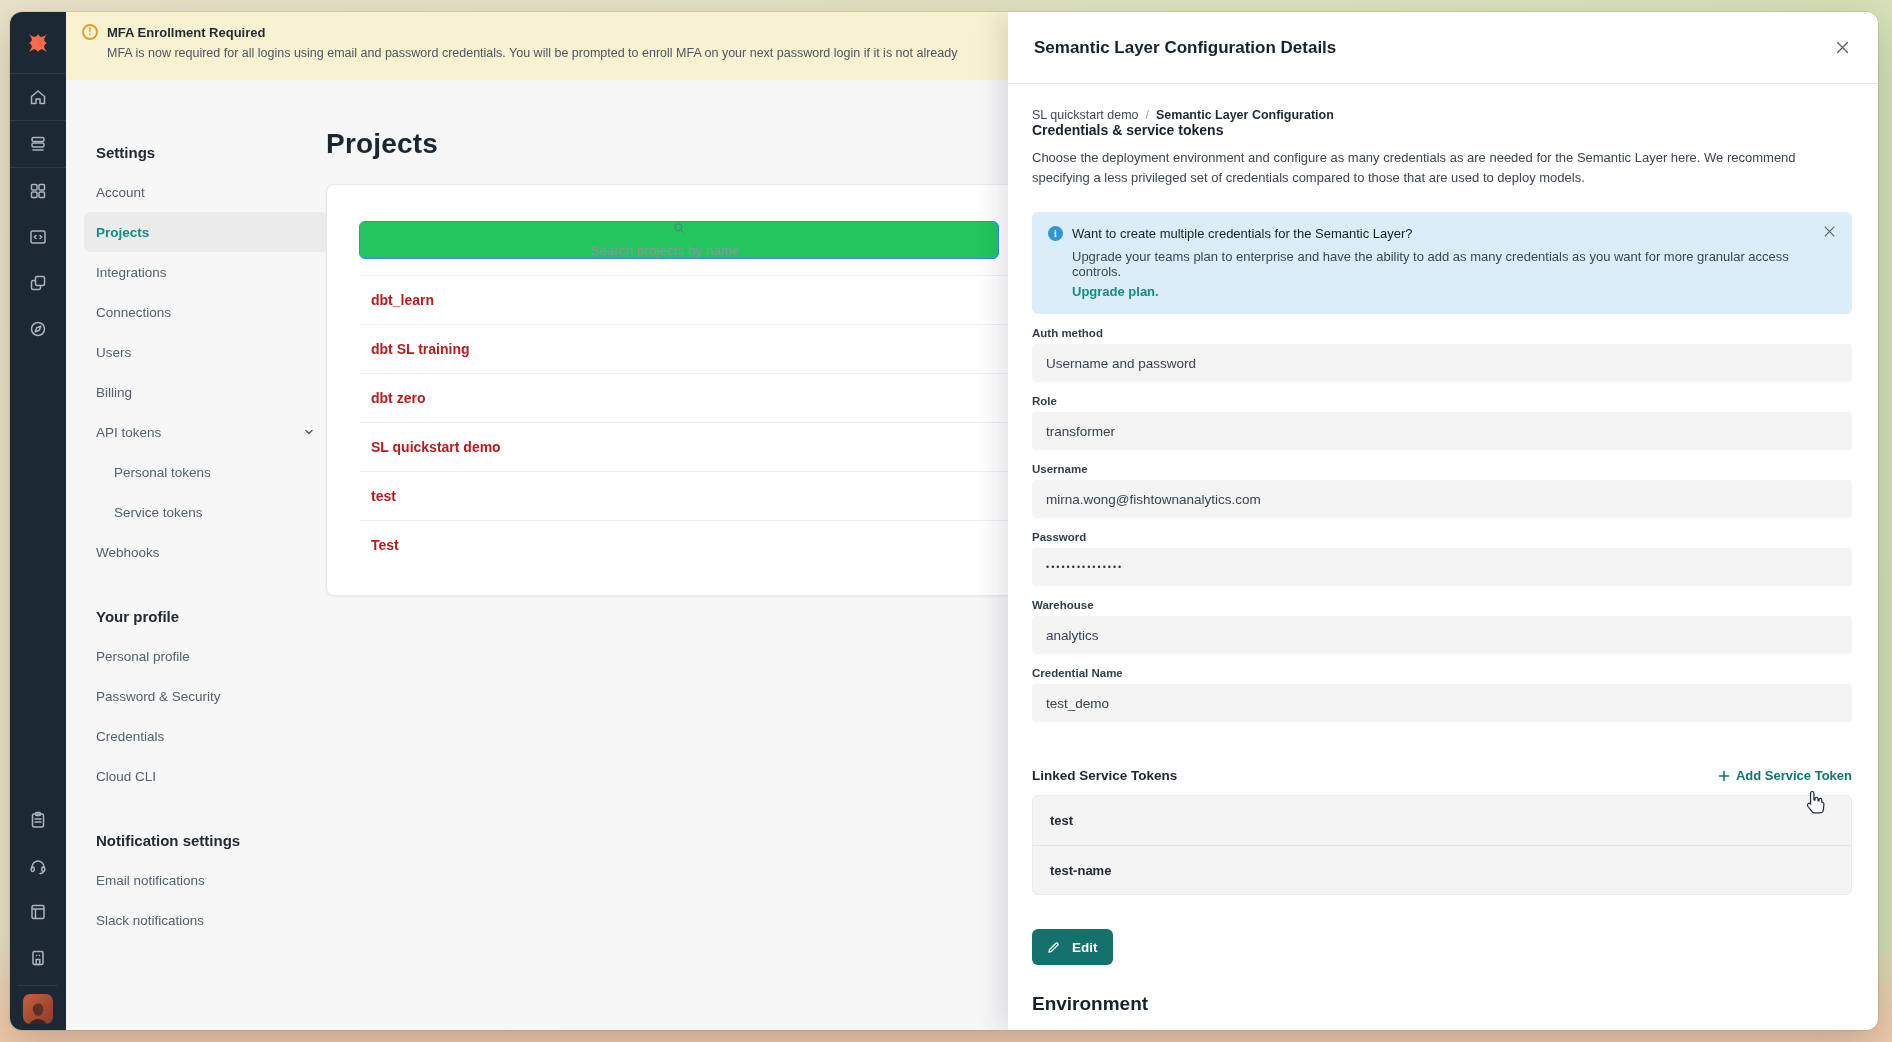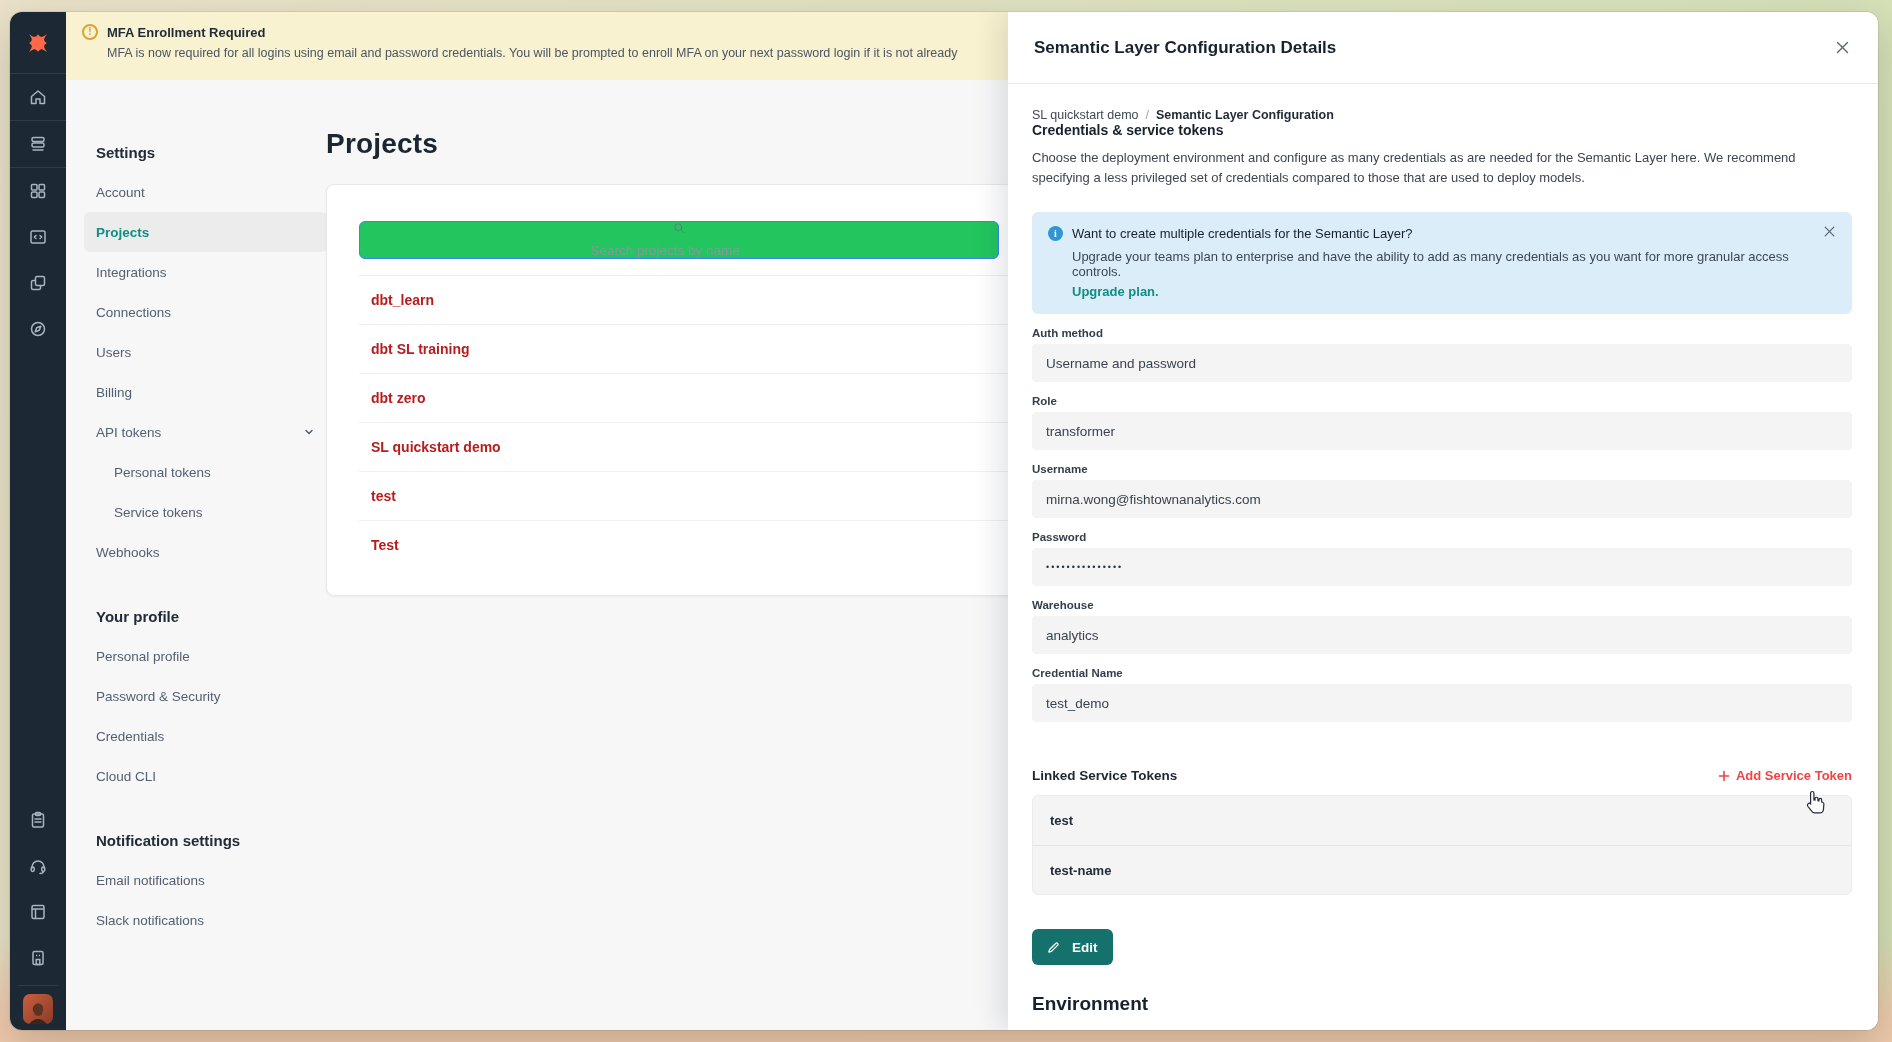--- a/index.html
+++ b/index.html
@@ -65,21 +65,21 @@
   .info-title { font-size:13px; font-weight:400; color:#15202b; }
   .info-body { margin:8px 0 0 24px; font-size:13px; color:#3b4754; }
   .info-link { display:inline-block; margin:5px 0 0 24px; font-size:13px; font-weight:700; color:#0f8e84; cursor:pointer; }
   .info-x { position:absolute; right:16px; top:13px; }
   .field { margin-top:13px; }
   .field label { display:block; font-size:11.5px; font-weight:700; color:#323e4a; margin-bottom:5px; }
   .inputbox { height:38px; background:#f4f4f5; border-radius:4px; display:flex; align-items:center; padding:0 14px; font-size:13.5px; color:#39434e; }
   .inputbox.pw { font-size:9px; letter-spacing:2px; color:#2c3642; }
   .tok-head { margin-top:46px; display:flex; align-items:center; justify-content:space-between; }
   .tok-title { font-size:13.5px; font-weight:700; color:#1d2733; }
-  .tok-add { display:flex; align-items:center; gap:6px; font-size:13px; font-weight:700; color:#ef4444; cursor:pointer; }
+  .tok-add { display:flex; align-items:center; gap:6px; font-size:13px; font-weight:700; color:#0f766e; cursor:pointer; }
   .tok-box { margin-top:12px; background:#f4f4f5; border:1px solid #ececee; border-radius:6px; }
   .tok-row { height:49px; display:flex; align-items:center; padding:0 17px; font-size:13px; font-weight:700; color:#222c38; }
   .tok-row + .tok-row { border-top:1px solid #e3e5e7; }
   .edit-btn { margin-top:34px; height:36px; padding:0 15px; background:#15716b; border:none; border-radius:6px; color:#fff; font-size:13.5px; font-weight:700; display:inline-flex; align-items:center; gap:12px; cursor:pointer; font-family:inherit; }
   .env-h { margin-top:28px; font-size:19px; font-weight:700; color:#16222e; }
   .cursor { position:absolute; left:796px; top:778px; z-index:50; pointer-events:none; }
   svg.ic { display:block; }
 </style>
 </head>
 <body>

